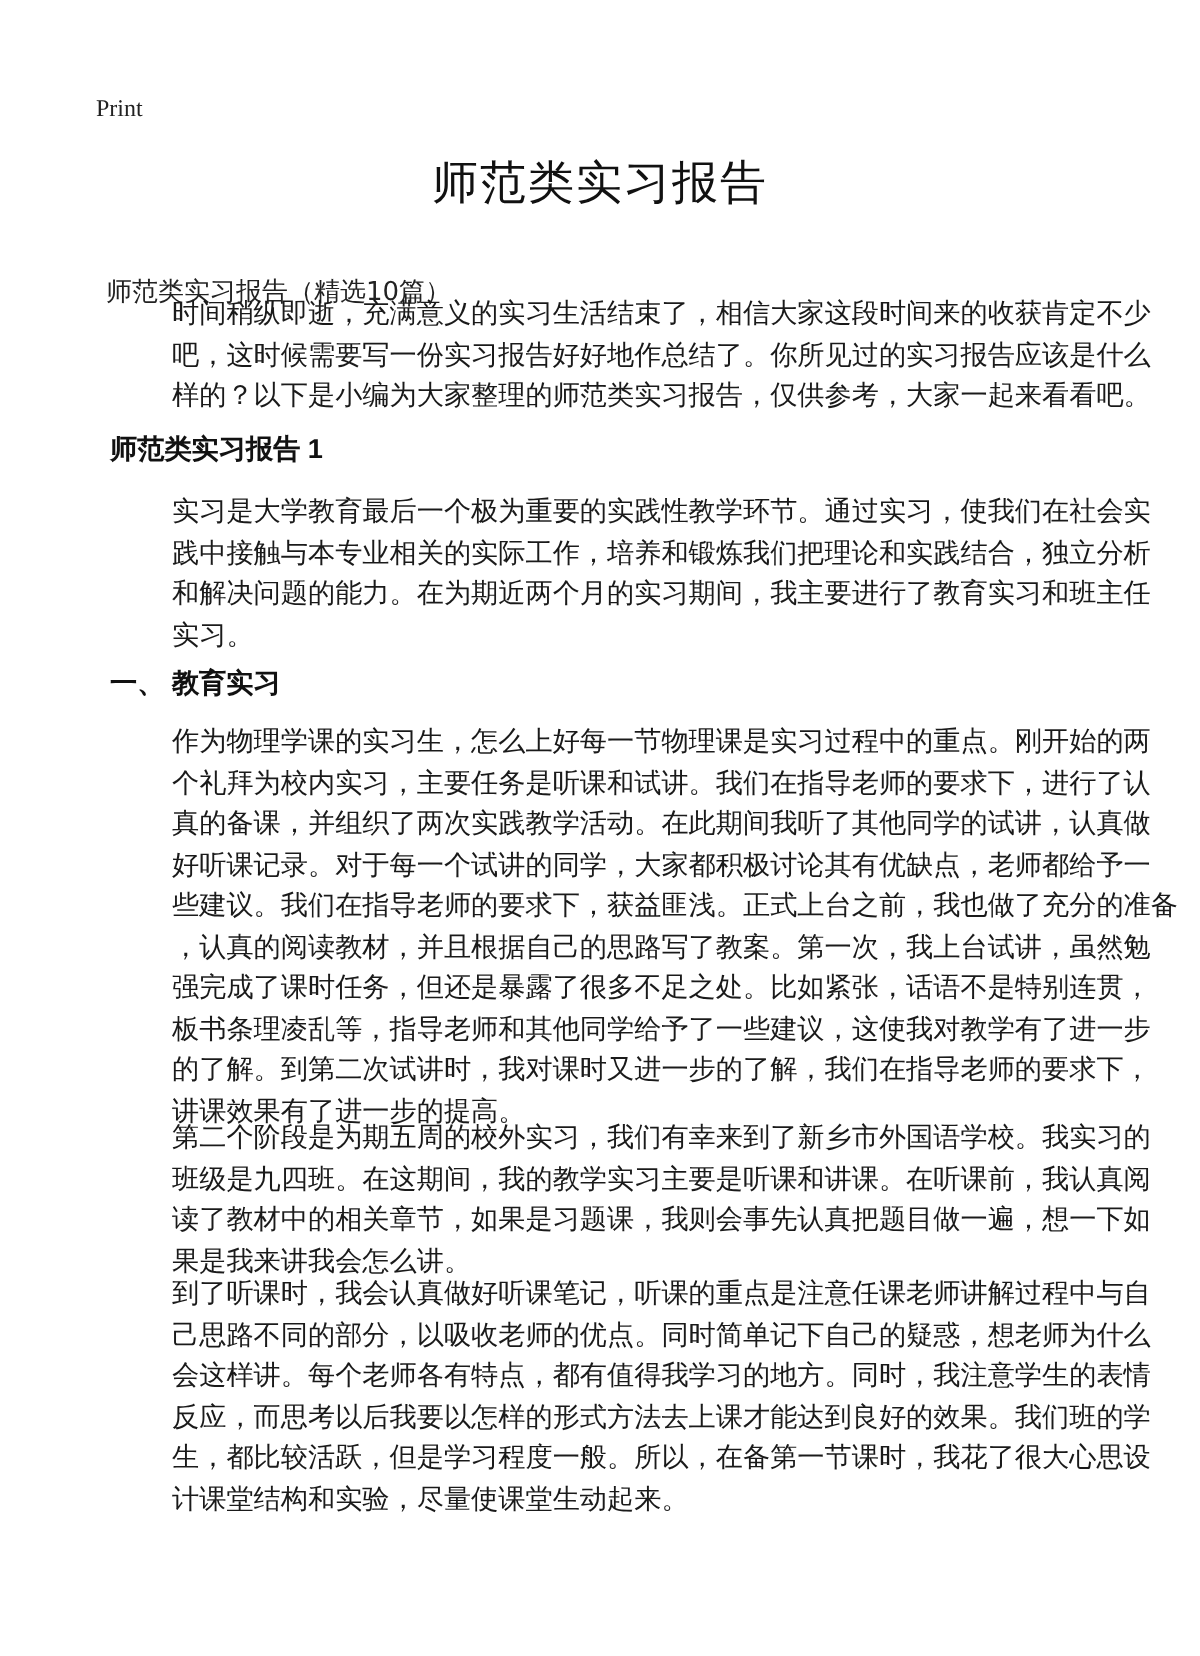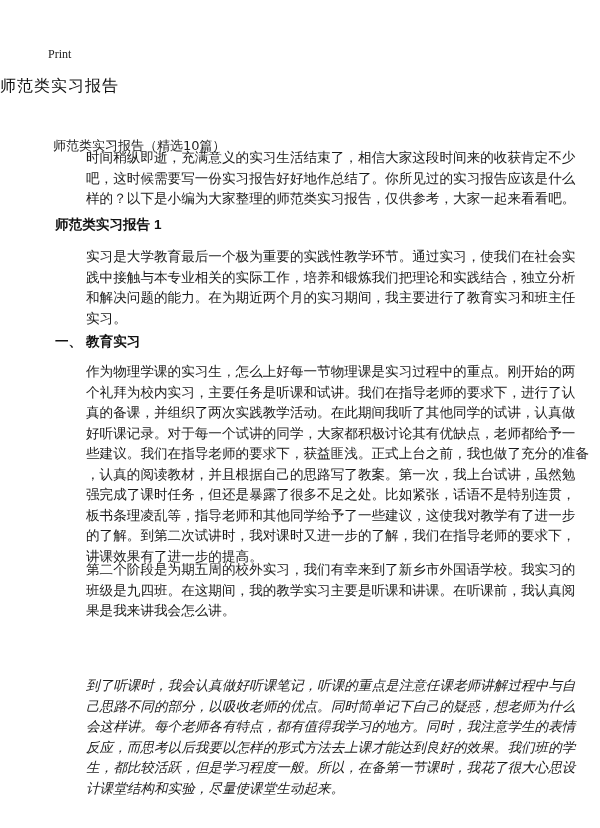--- a/index.html
+++ b/index.html
@@ -3,22 +3,22 @@
 <meta charset="utf-8">
 <style>
   html, body { margin: 0; padding: 0; background: #ffffff; }
   body { width: 600px; height: 828px; overflow: hidden; position: relative; color: #1a1a1a; }
   .page { position: absolute; left: 0; top: 0; width: 600px; height: 593px; }
   .print-label {
     position: absolute; left: 48px; top: 47px;
     font-family: "Liberation Serif", serif; font-size: 12px; color: #222;
   }
   .doc-title {
-    position: absolute; left: 0; top: 76px; width: 600px; 
-    font-family: "DejaVu Sans", sans-serif; font-size: 16px; color: #111; letter-spacing: 1px;
+    position: absolute; left: 0; top: 76px; width: 600px; text-align: center;
+    font-family: "DejaVu Sans", sans-serif; font-size: 23px; color: #111; letter-spacing: 1px;
   }
   .subtitle {
     position: absolute; left: 53px; top: 122px;
     font-family: "DejaVu Sans", sans-serif; font-size: 13px; color: #222; margin-top: 15px;
   }
   .block {
     position: absolute; left: 55px; width: 492px;
     font-family: "DejaVu Sans", sans-serif; font-size: 13.6px; line-height: 20.5px; color: #1a1a1a;
     text-align: justify; text-justify: inter-character; word-break: break-all;
   }
@@ -62,24 +62,25 @@
     <span class="line">，认真的阅读教材，并且根据自己的思路写了教案。第一次，我上台试讲，虽然勉</span>
     <span class="line">强完成了课时任务，但还是暴露了很多不足之处。比如紧张，话语不是特别连贯，</span>
     <span class="line">板书条理凌乱等，指导老师和其他同学给予了一些建议，这使我对教学有了进一步</span>
     <span class="line">的了解。到第二次试讲时，我对课时又进一步的了解，我们在指导老师的要求下，</span>
     <span class="line">讲课效果有了进一步的提高。</span>
   </div>
 
   <div class="block" style="top:559px;">
     <span class="line">第二个阶段是为期五周的校外实习，我们有幸来到了新乡市外国语学校。我实习的</span>
     <span class="line">班级是九四班。在这期间，我的教学实习主要是听课和讲课。在听课前，我认真阅</span>
+    <span class="line">读了教材中的相关章节，如果是习题课，我则会事先认真把题目做一遍，想一下如</span>
     <span class="line">果是我来讲我会怎么讲。</span>
   </div>
 
-  <div class="block" style="top:675px;font-style:italic;">
+  <div class="block" style="top:637px;">
     <span class="line">到了听课时，我会认真做好听课笔记，听课的重点是注意任课老师讲解过程中与自</span>
     <span class="line">己思路不同的部分，以吸收老师的优点。同时简单记下自己的疑惑，想老师为什么</span>
     <span class="line">会这样讲。每个老师各有特点，都有值得我学习的地方。同时，我注意学生的表情</span>
     <span class="line">反应，而思考以后我要以怎样的形式方法去上课才能达到良好的效果。我们班的学</span>
     <span class="line">生，都比较活跃，但是学习程度一般。所以，在备第一节课时，我花了很大心思设</span>
     <span class="line">计课堂结构和实验，尽量使课堂生动起来。</span>
   </div>
 </div>
 
 </body></html>

